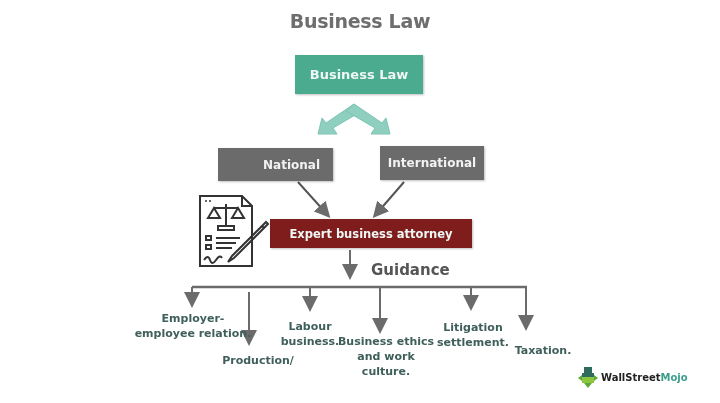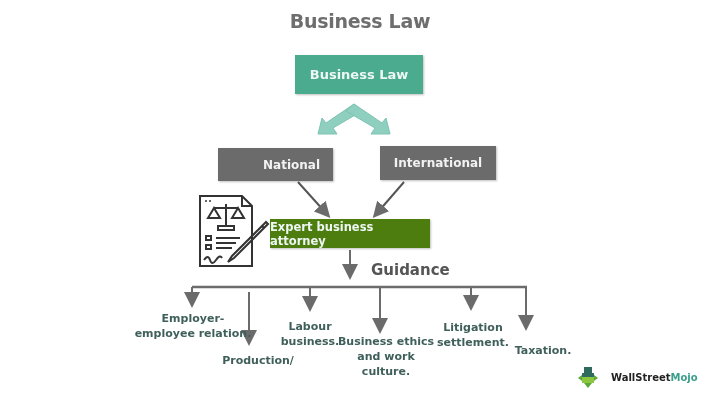--- a/index.html
+++ b/index.html
@@ -14,29 +14,29 @@
     font-size: 19px; font-weight: bold; color: #6e6e6e; letter-spacing: -0.3px;
   }
   .box {
     display: flex; align-items: center; justify-content: center;
     color: #eef7f4; font-weight: bold; box-sizing: border-box;
     box-shadow: 1px 1px 2px rgba(0,0,0,0.25);
   }
   .box-root { left: 295px; top: 55px; width: 128px; height: 39px; background: #4aab8f; font-size: 13px; }
   .box-gray { background: #6b6b6b; color: #f2f2f2; font-size: 12px; }
   .box-national { left: 218px; top: 148px; width: 115px; height: 33px; padding-left: 32px; }
-  .box-international { left: 380px; top: 146px; width: 116px; height: 34px; }
-  .box-expert { left: 270px; top: 219px; width: 160px; height: 29px; background: #4d7c0f; font-size: 11.5px; }
+  .box-international { left: 380px; top: 146px; width: 104px; height: 34px; }
+  .box-expert { left: 270px; top: 219px; width: 202px; height: 29px; background: #7f1d1d; font-size: 11.5px; }
   .guidance { left: 371px; top: 261px; font-size: 15px; font-weight: bold; color: #555; }
   .leaf {
     text-align: center; font-size: 11px; font-weight: bold; color: #3f5f5a;
     line-height: 15px; white-space: nowrap;
   }
   svg.connectors { position: absolute; left: 0; top: 0; }
-  .brand { left: 578px; top: 366px; display: flex; align-items: center; gap: 13px; }
+  .brand { left: 578px; top: 366px; display: flex; align-items: center; gap: 3px; }
   .brand-text { font-size: 10px; font-weight: bold; color: #222; }
   .brand-text .mojo { color: #3a9e8c; }
 </style>
 </head>
 <body>
 
 <div class="abs title">Business Law</div>
 
 <svg class="connectors" width="720" height="403">
   <defs>

